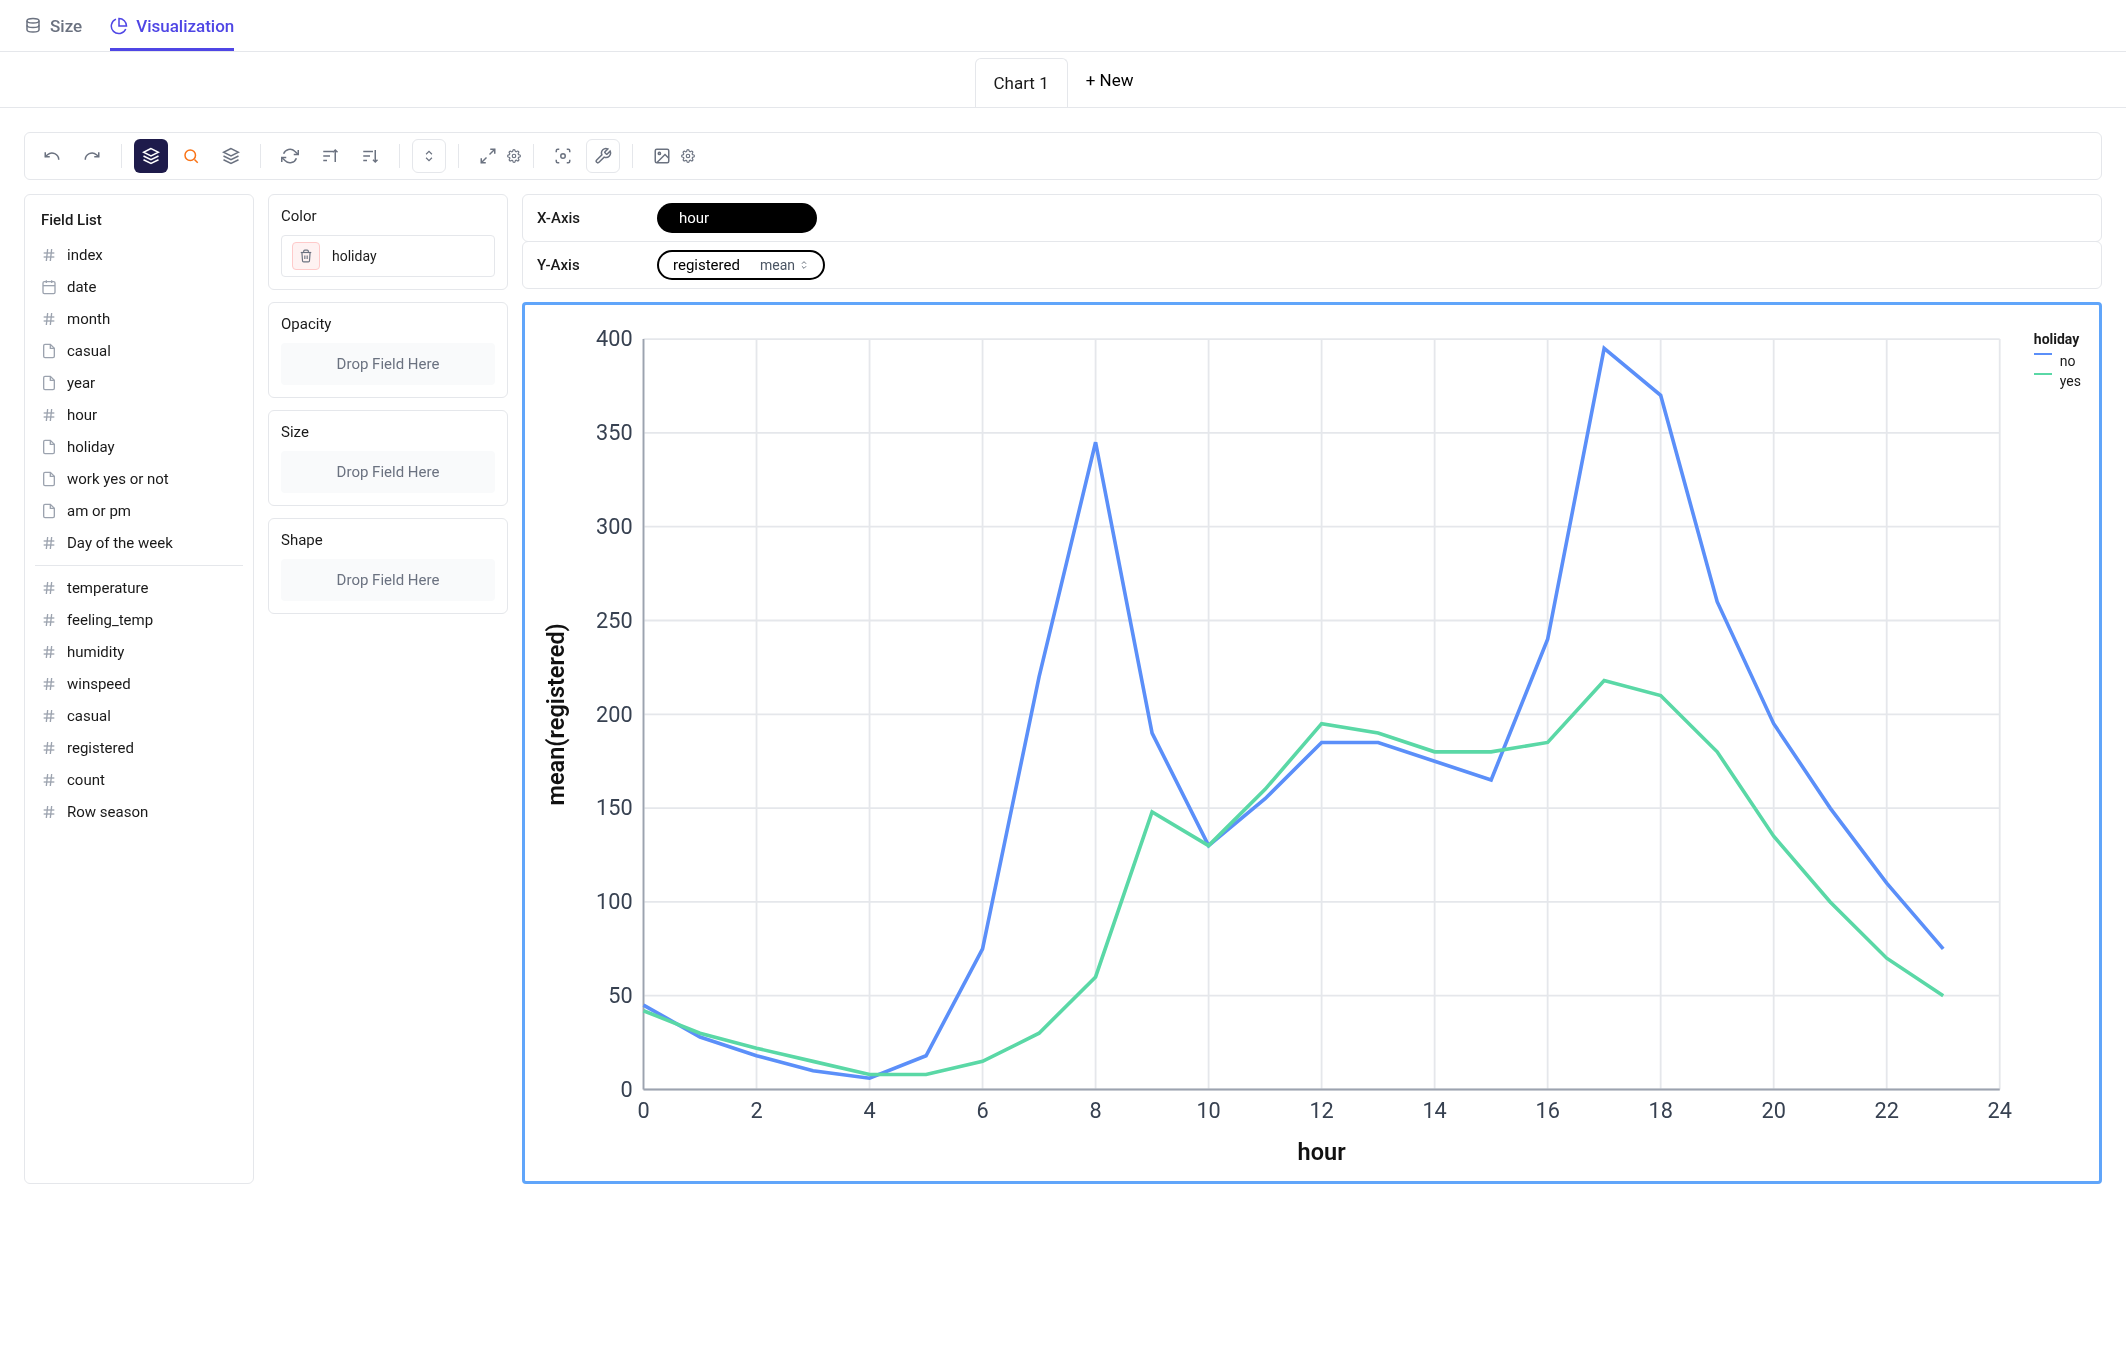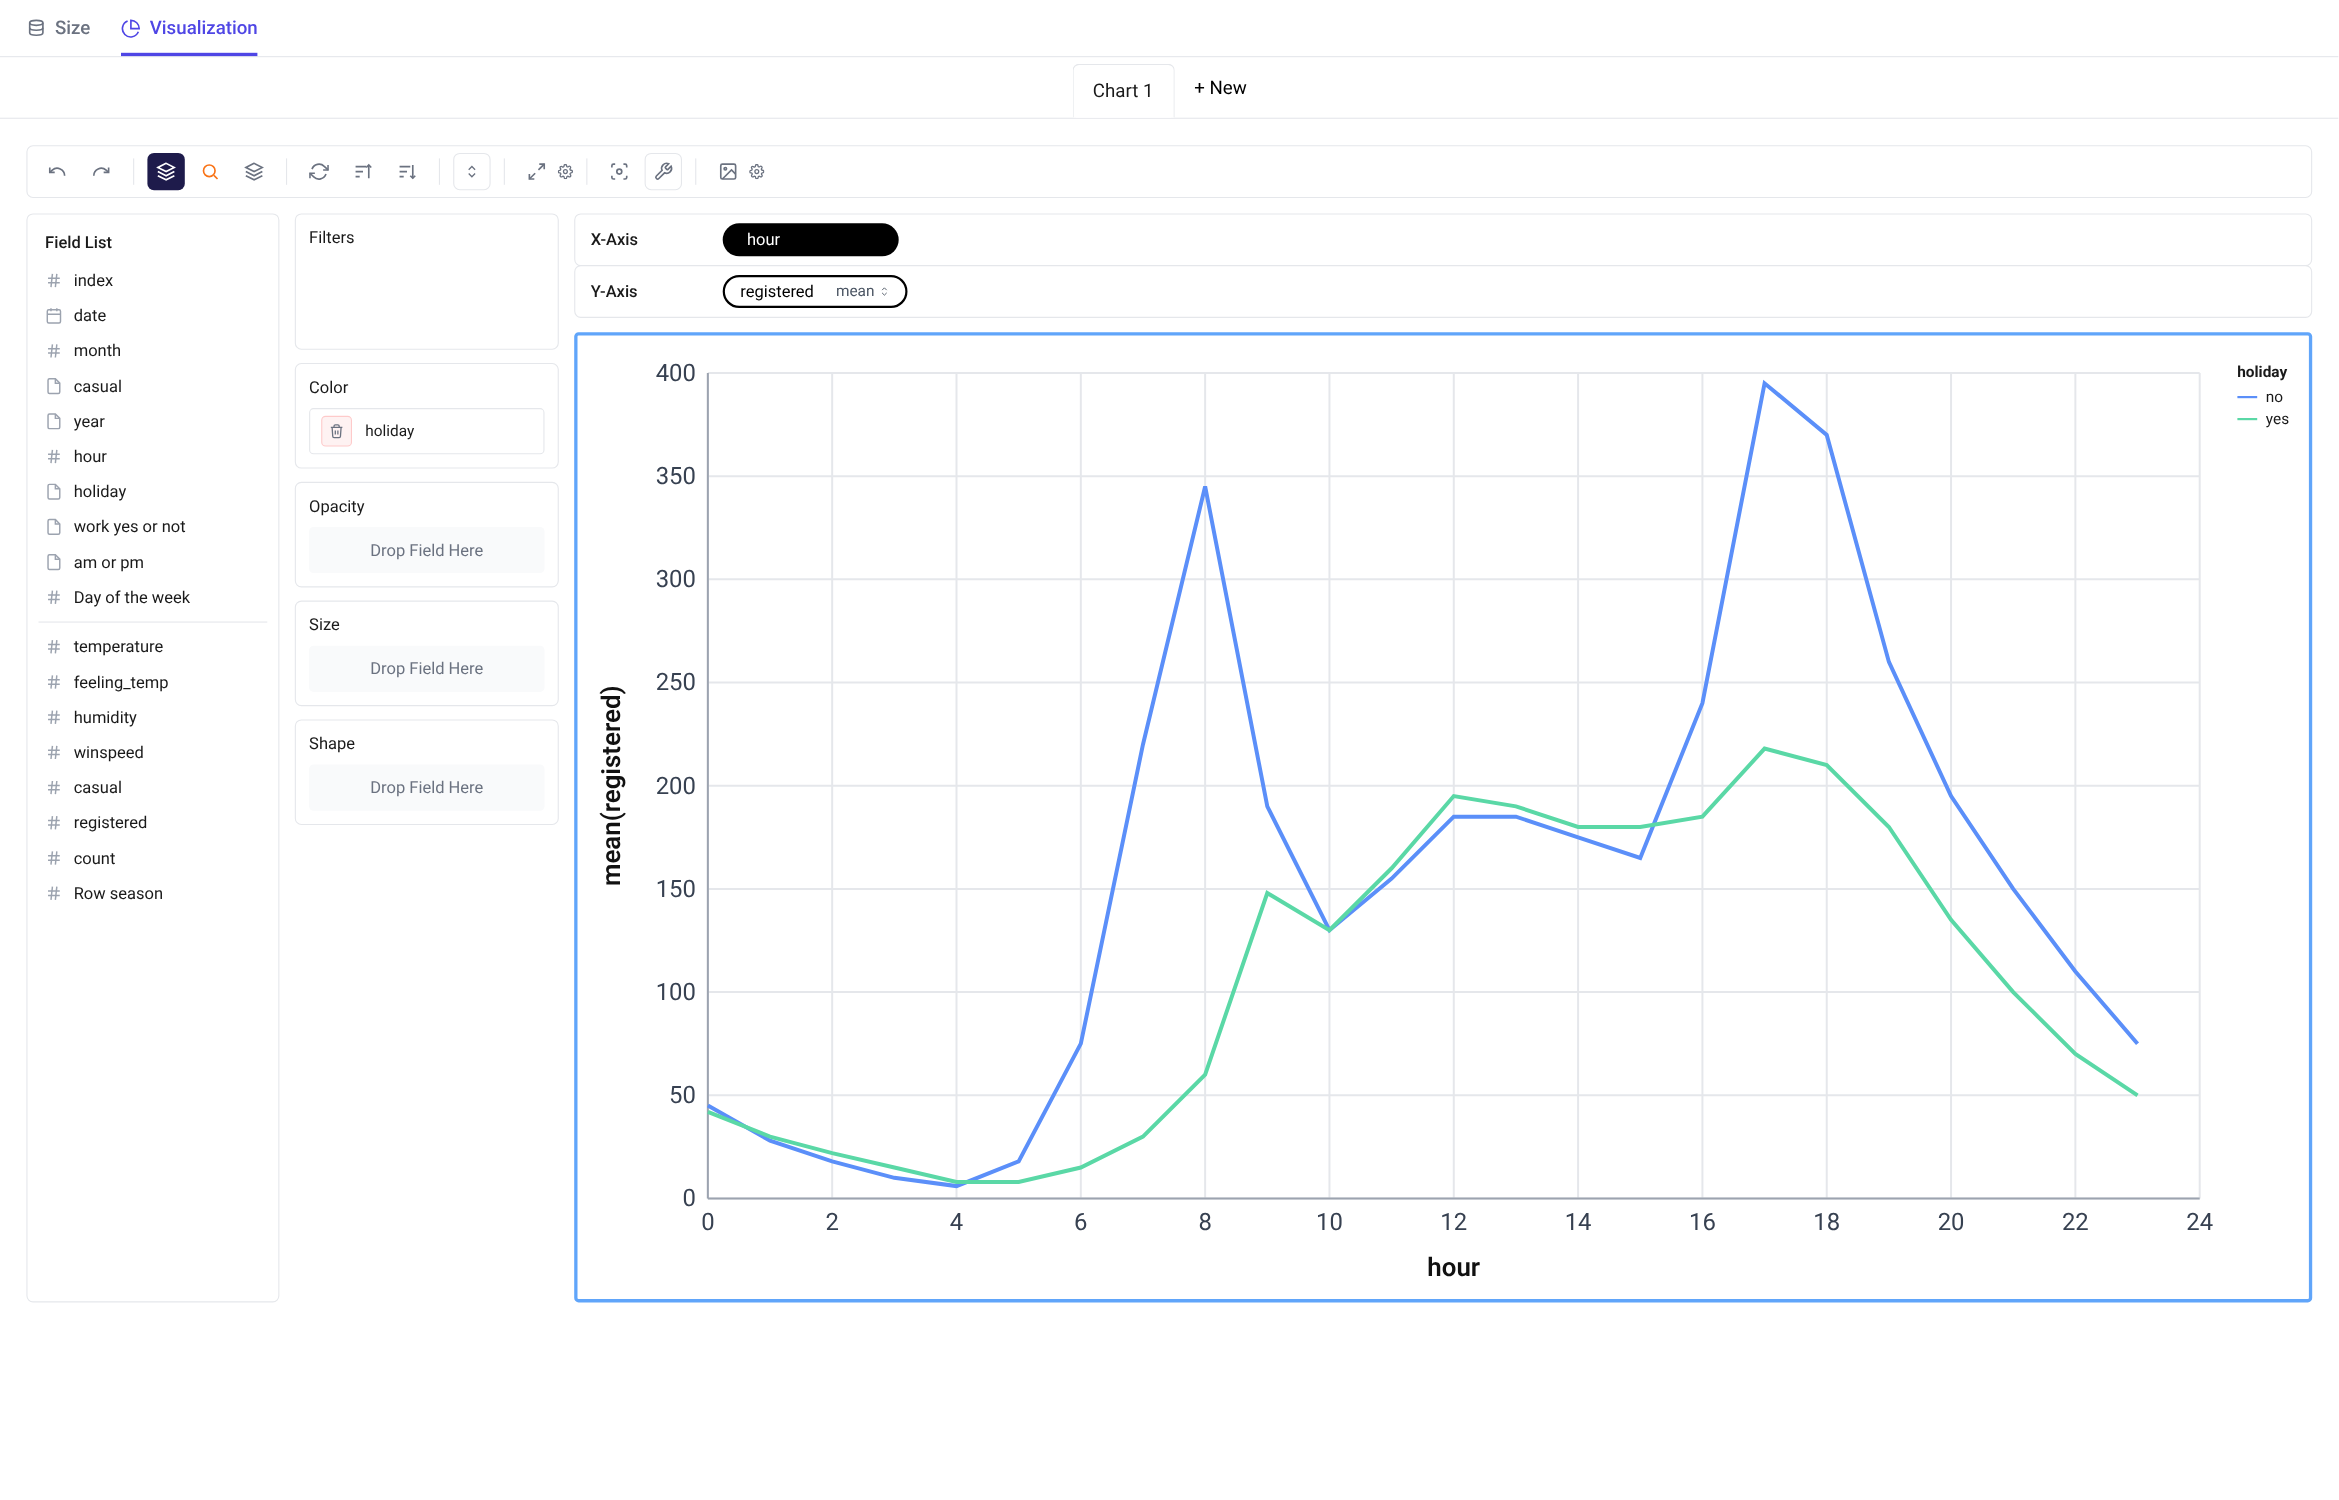--- a/index.html
+++ b/index.html
@@ -38,21 +38,21 @@
 .axis-row:first-of-type { border-top-left-radius: 6px; border-top-right-radius: 6px; }
 .axis-label { width: 120px; font-size: 15px; font-weight: 500; }
 .pill-dark { background: #000; color: #fff; border-radius: 999px; padding: 6px 22px; font-size: 15px; display: inline-block; min-width: 160px; }
 .pill-light { background: #fff; color: #000; border: 2px solid #000; border-radius: 999px; padding: 4px 14px; font-size: 15px; display: inline-flex; align-items: center; gap: 20px; }
 .pill-light .agg { color: #4b5563; font-size: 14px; display: inline-flex; align-items: center; gap: 4px; }
 .chart-panel { border: 3px solid #60a5fa; border-radius: 4px; margin-top: 14px; padding: 16px 10px 10px 10px; background: #fff; }
 .chart-area { display: flex; }
 .chart-svg { flex: 1; }
 .legend { padding: 10px 8px 0 16px; font-size: 14px; }
 .legend-title { font-weight: 700; margin-bottom: 4px; }
-.legend-item { display: flex; align-items: center; gap: 8px; padding: 2px 0; }
+.legend-item { display: flex; gap: 8px; padding: 2px 0; }
 .legend-sw { width: 18px; height: 2px; }
 svg { display: block; }
 </style>
 </head>
 <body>
 
 <div class="top-tabs">
   <div class="top-tab">
     <span class="ico">
       <svg viewBox="0 0 24 24" fill="none" stroke="currentColor" stroke-width="2">
@@ -384,24 +384,20 @@
                 <line x1="10" y1="3" x2="8" y2="21"></line>
                 <line x1="16" y1="3" x2="14" y2="21"></line>
               </svg>
             </span>
             <span>Row season</span>
           </div>
         </div>
     </div>
 
     <div class="encode-col">
-      <div class="panel encode-panel">
-        <div class="encode-title">Filters</div>
-        <div class="filters-box"></div>
-      </div>
       <div class="panel encode-panel">
         <div class="encode-title">Color</div>
         <div class="color-pill">
           <span class="trash">
               <svg width="14" height="14" viewBox="0 0 24 24" fill="none" stroke="currentColor" stroke-width="2">
                 <polyline points="3 6 5 6 21 6"></polyline>
                 <path d="M19 6l-1 14a2 2 0 0 1-2 2H8a2 2 0 0 1-2-2L5 6"></path>
                 <path d="M10 11v6"></path>
                 <path d="M14 11v6"></path>
                 <path d="M8 6V4a2 2 0 0 1 2-2h4a2 2 0 0 1 2 2v2"></path>

